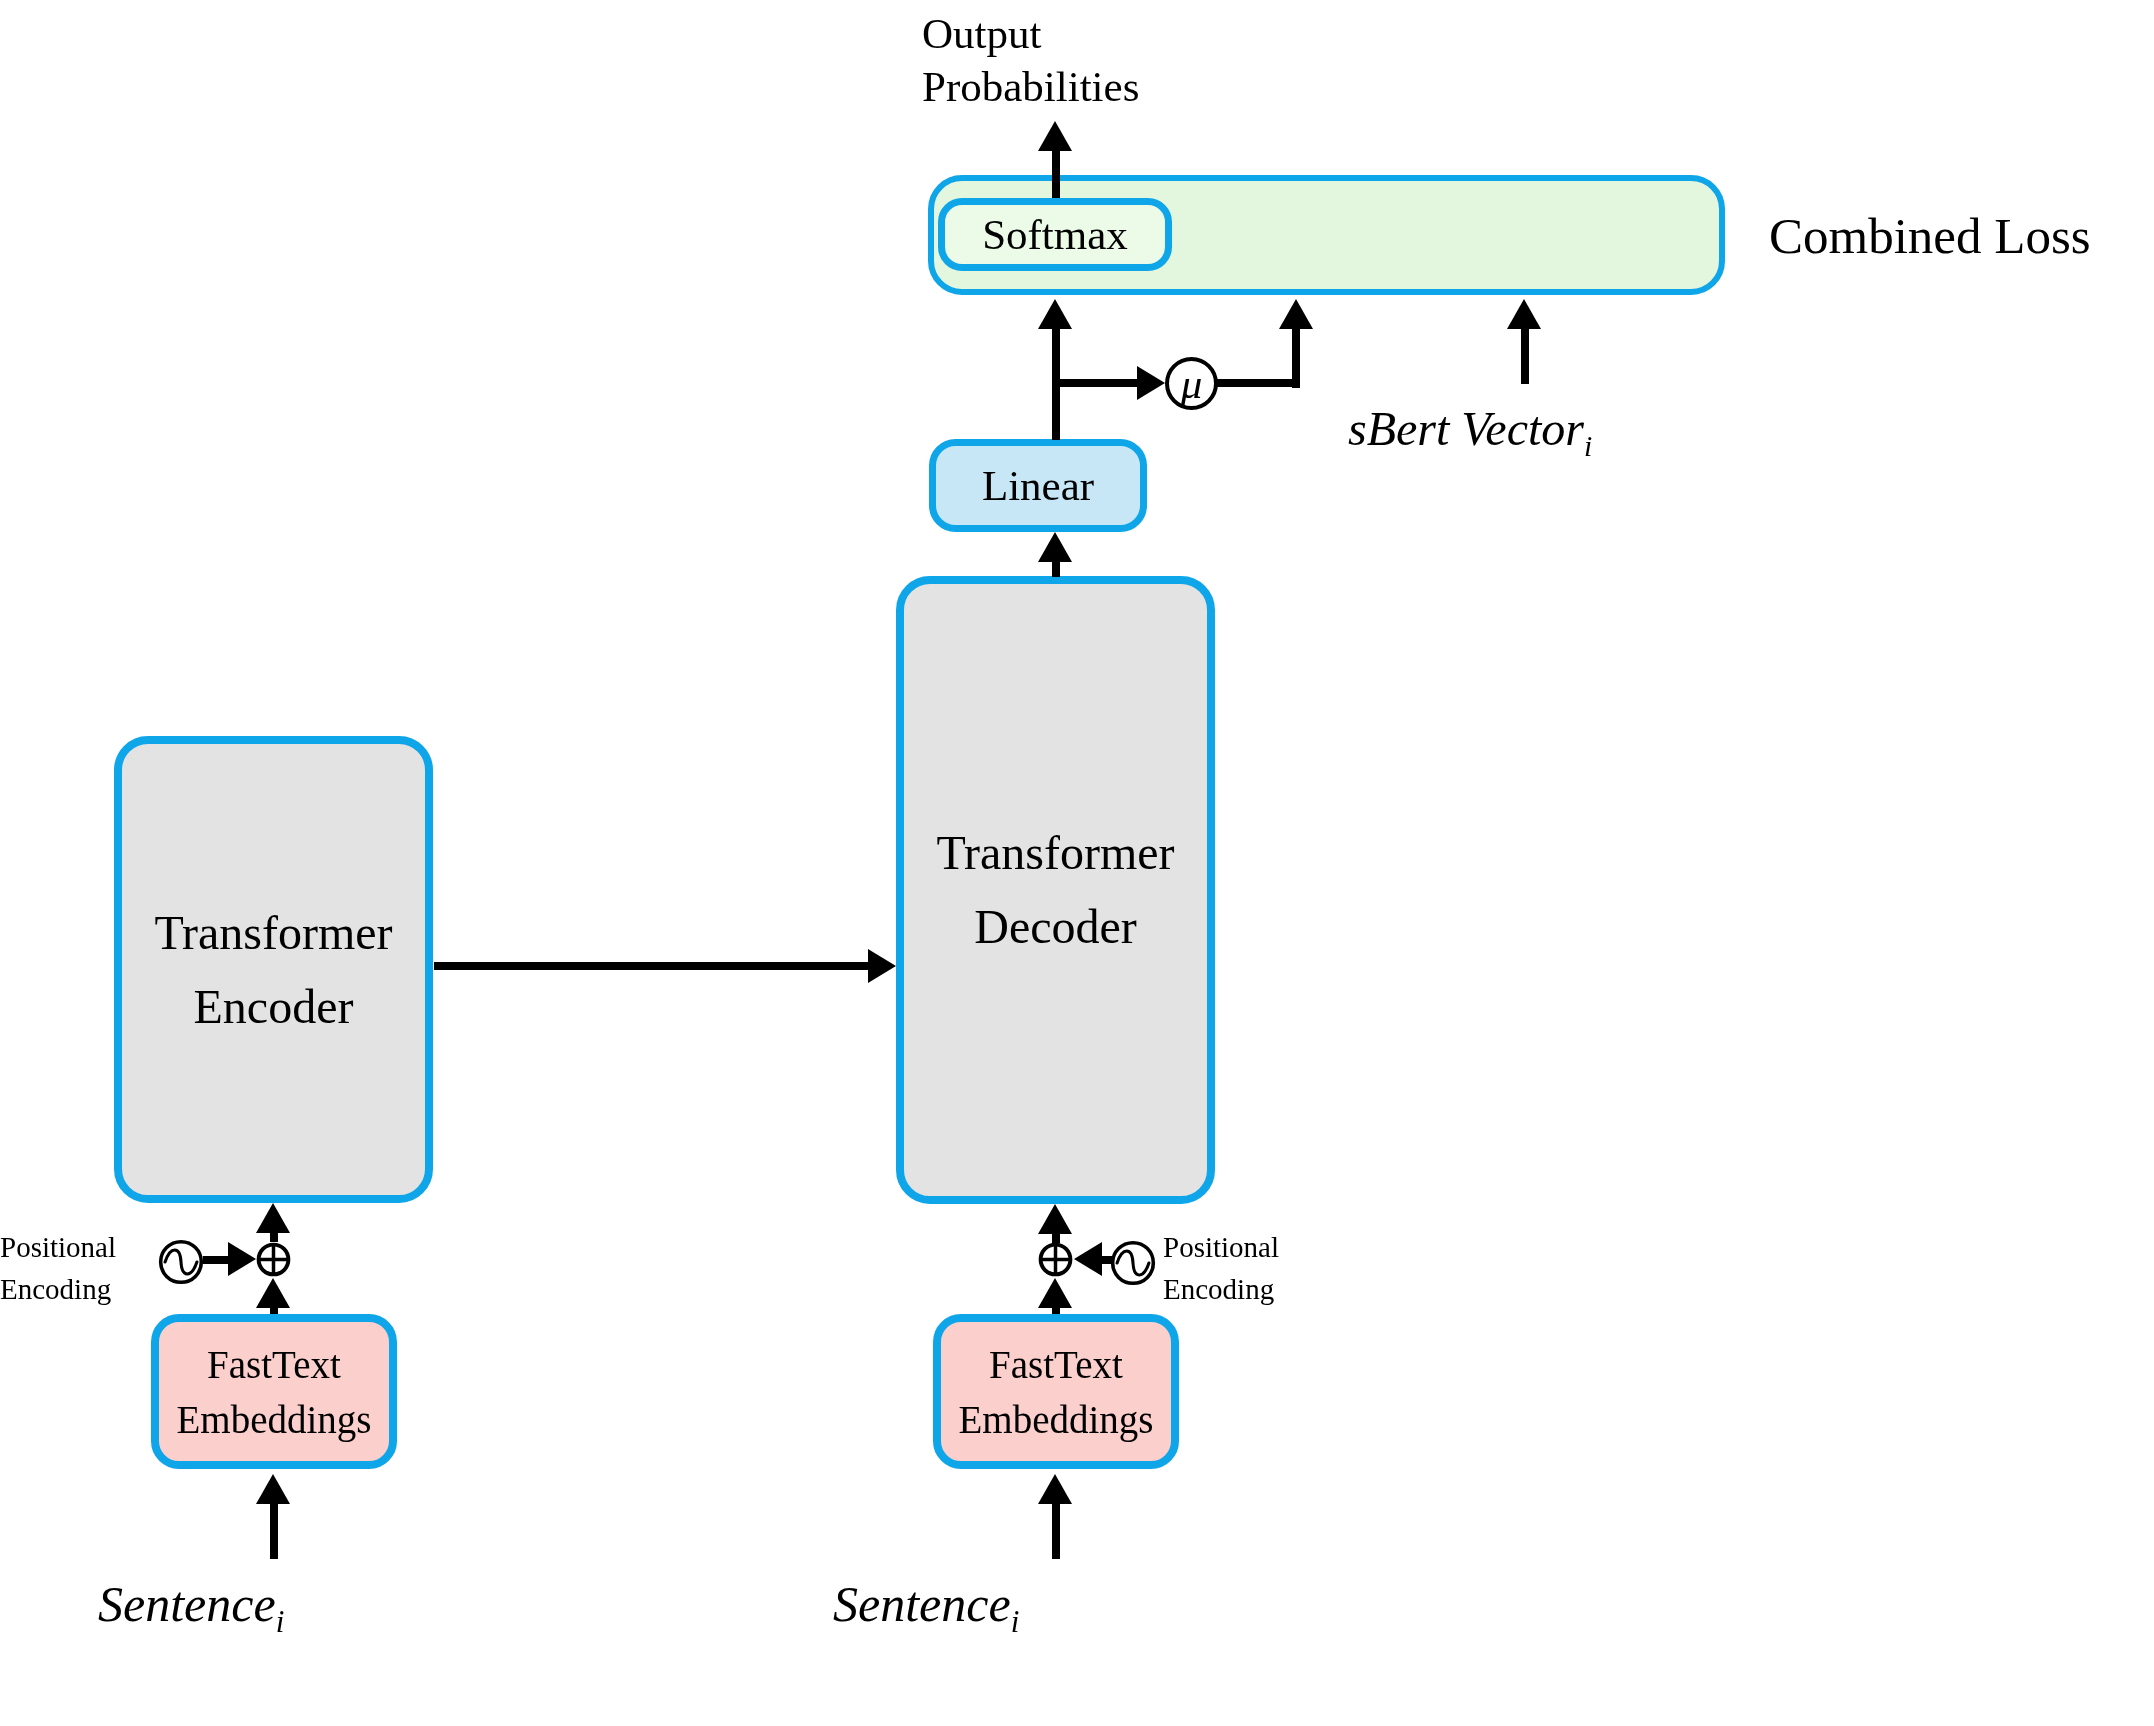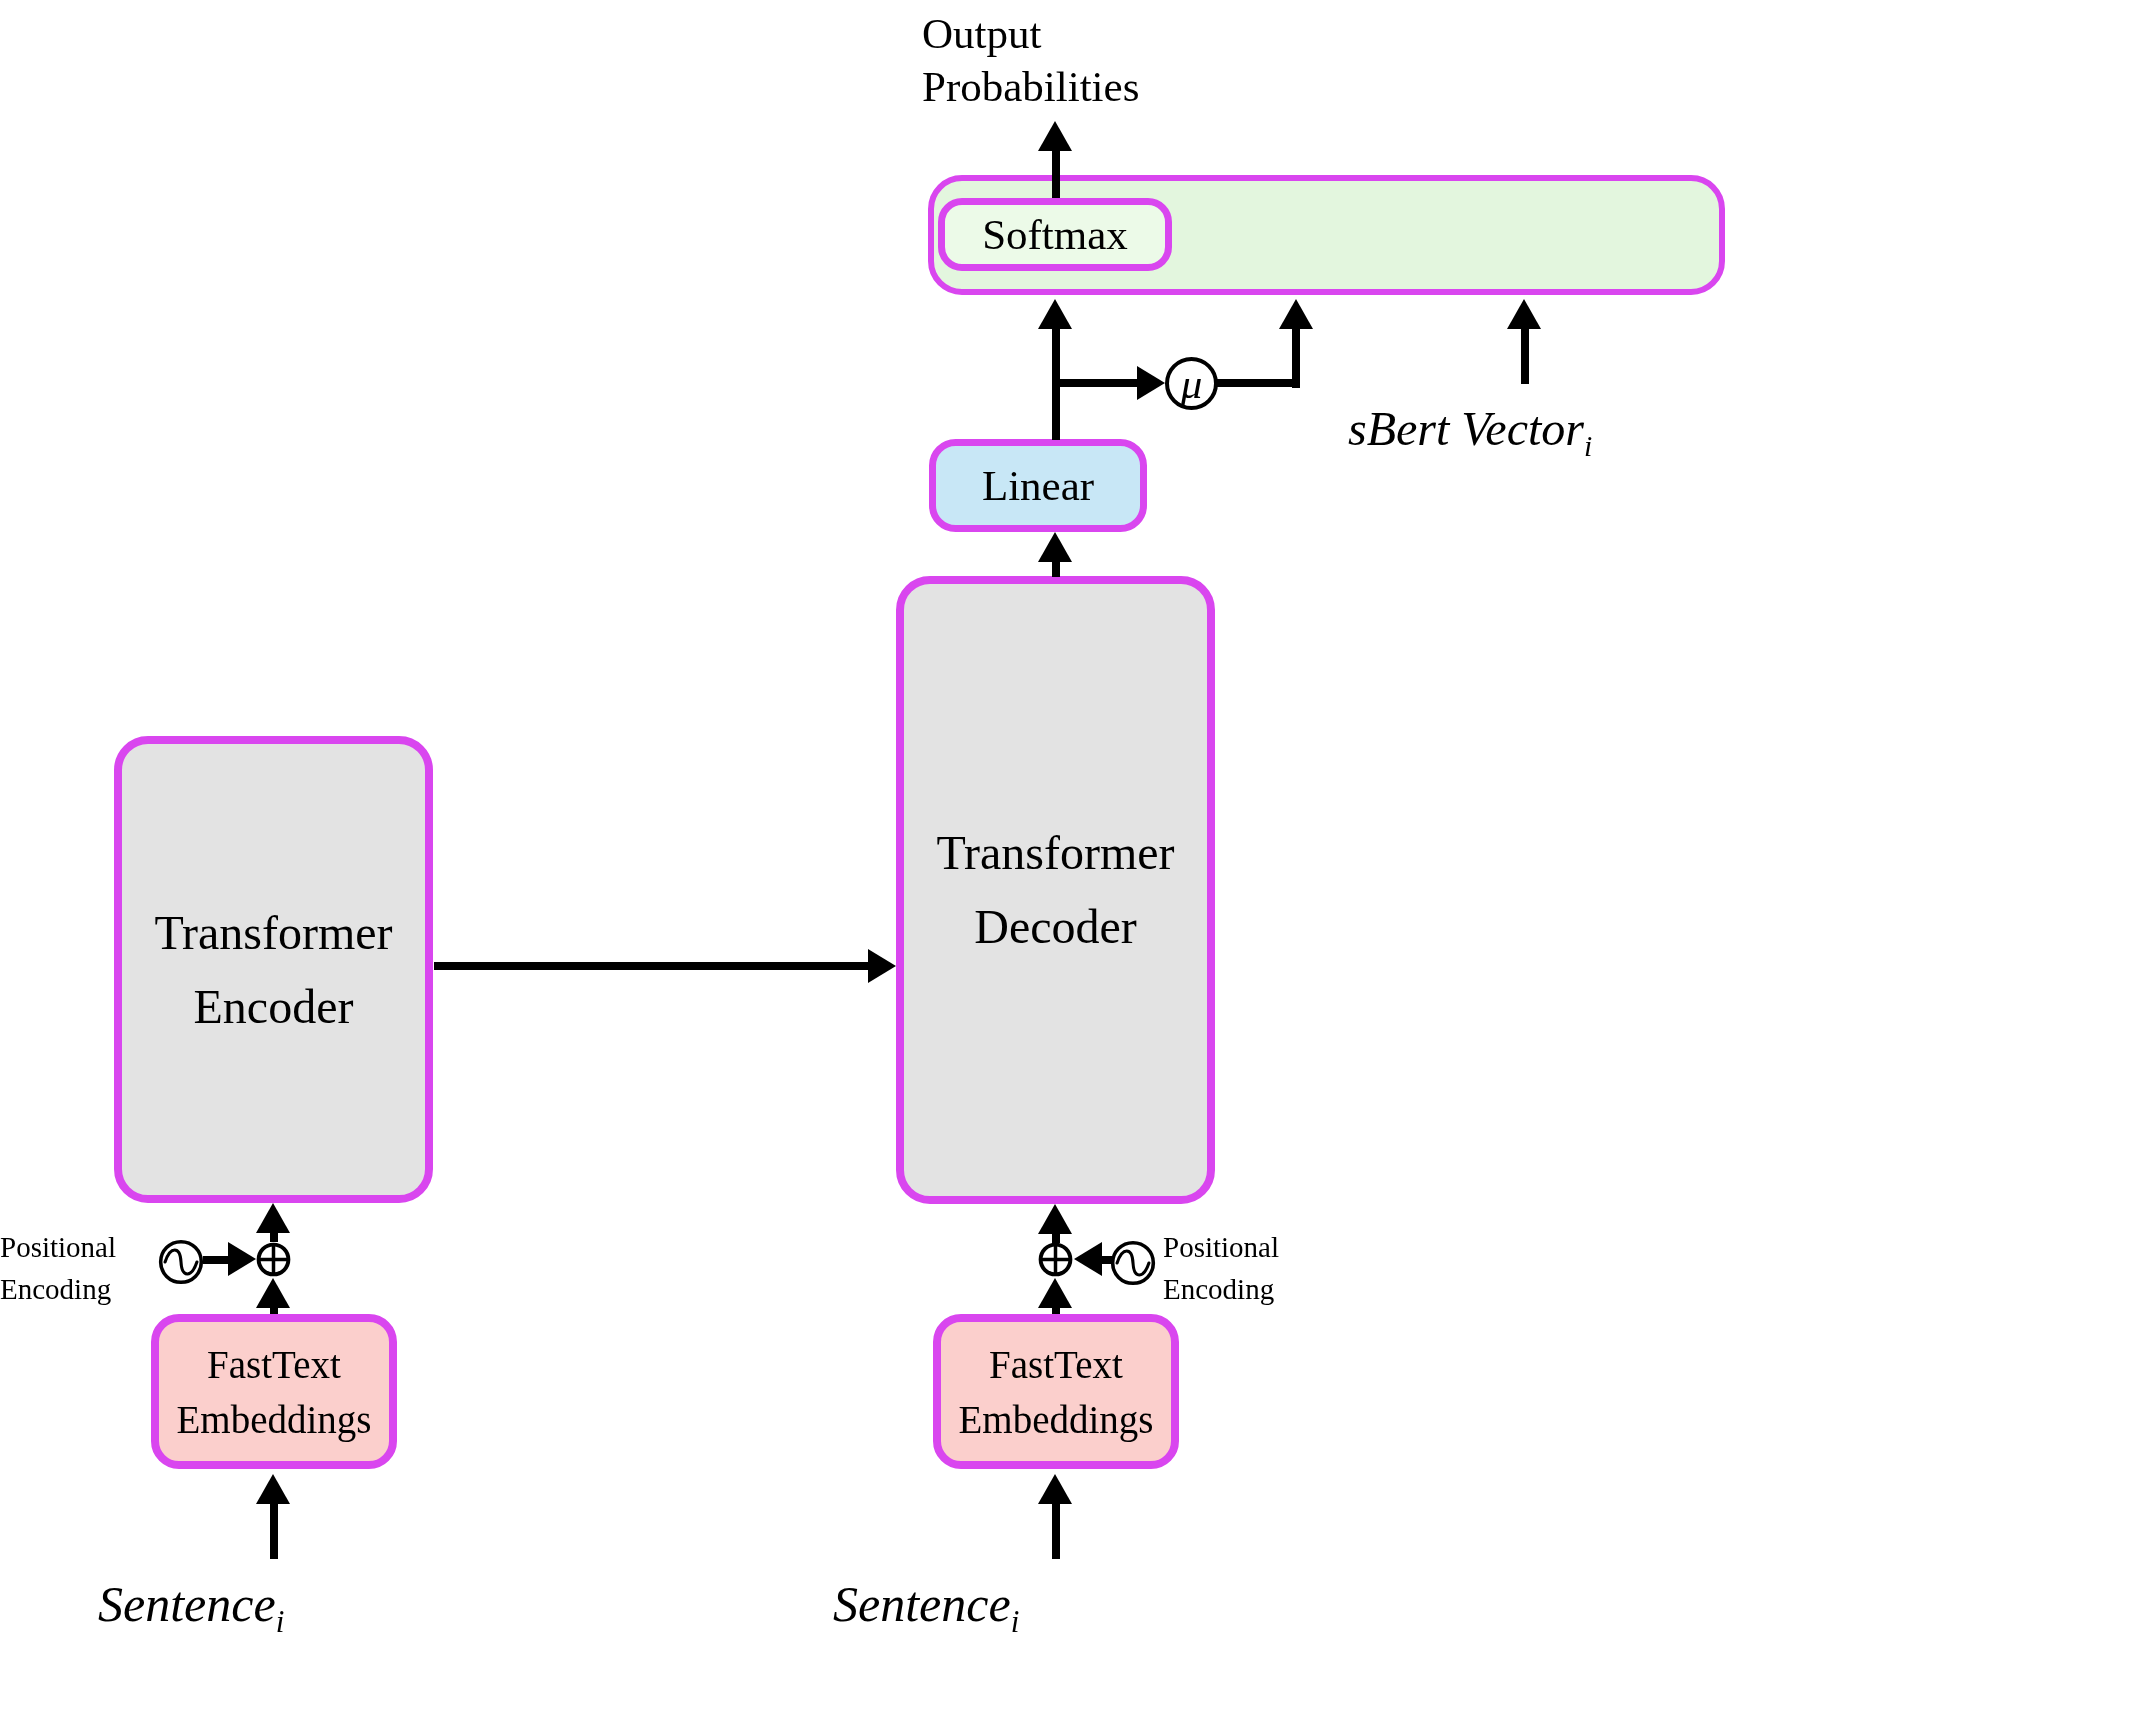--- a/index.html
+++ b/index.html
@@ -1,19 +1,19 @@
 <!DOCTYPE html>
 <html style="font-size:14px"><head>
 <meta charset="utf-8">
 <style>
   html,body{margin:0;padding:0;background:#ffffff;}
   #canvas{position:relative;width:2155px;height:1726px;background:#ffffff;overflow:hidden;
           font-family:"Liberation Serif","DejaVu Serif",serif;color:#000;}
   .abs{position:absolute;}
-  .box{position:absolute;box-sizing:border-box;border:8px solid #d946ef;
+  .box{position:absolute;box-sizing:border-box;border:8px solid #0ea5e9;
        display:flex;flex-direction:column;justify-content:center;
        text-align:center;}
   .lbl{position:absolute;text-align:left;}
   .vline{position:absolute;width:8px;background:#000;}
   .hline{position:absolute;height:8px;background:#000;}
   .ah-up{position:absolute;width:0;height:0;border-left:17.7px solid transparent;
          border-right:17.7px solid transparent;border-bottom:30px solid #000;}
   .ah-right{position:absolute;width:0;height:0;border-top:17.7px solid transparent;
          border-bottom:17.7px solid transparent;border-left:28px solid #000;}
   .ah-left{position:absolute;width:0;height:0;border-top:17.7px solid transparent;
@@ -28,20 +28,23 @@
 
 <div id="canvas">
 
   <div class="box" style="left: 928px; top: 175px; width: 797px; height: 120px; border-width: 6.2px; border-radius: 34px; background-color: rgb(227, 246, 222);"></div>
 
   <div class="box" style="left: 938px; top: 198px; width: 234px; height: 73px; border-width: 7px; border-radius: 24px; font-size: 43px; background-color: rgb(236, 250, 232);">
     <span>Softmax</span>
   </div>
 
 
+  <div class="lbl" style="left:1769px;top:207px;width:381px;height:59px;font-size:51px;line-height:59px;">
+    <span>Combined Loss</span>
+  </div>
 
   <div class="lbl" style="left:922px;top:7px;width:268px;font-size:43px;line-height:53px;">
     <div>Output</div>
     <div>Probabilities</div>
   </div>
 
   <div class="box" style="left: 929px; top: 439px; width: 218px; height: 93px; border-width: 7px; border-radius: 26.6px; font-size: 43px; background-color: rgb(200, 231, 246);">
     <span>Linear</span>
   </div>
 

